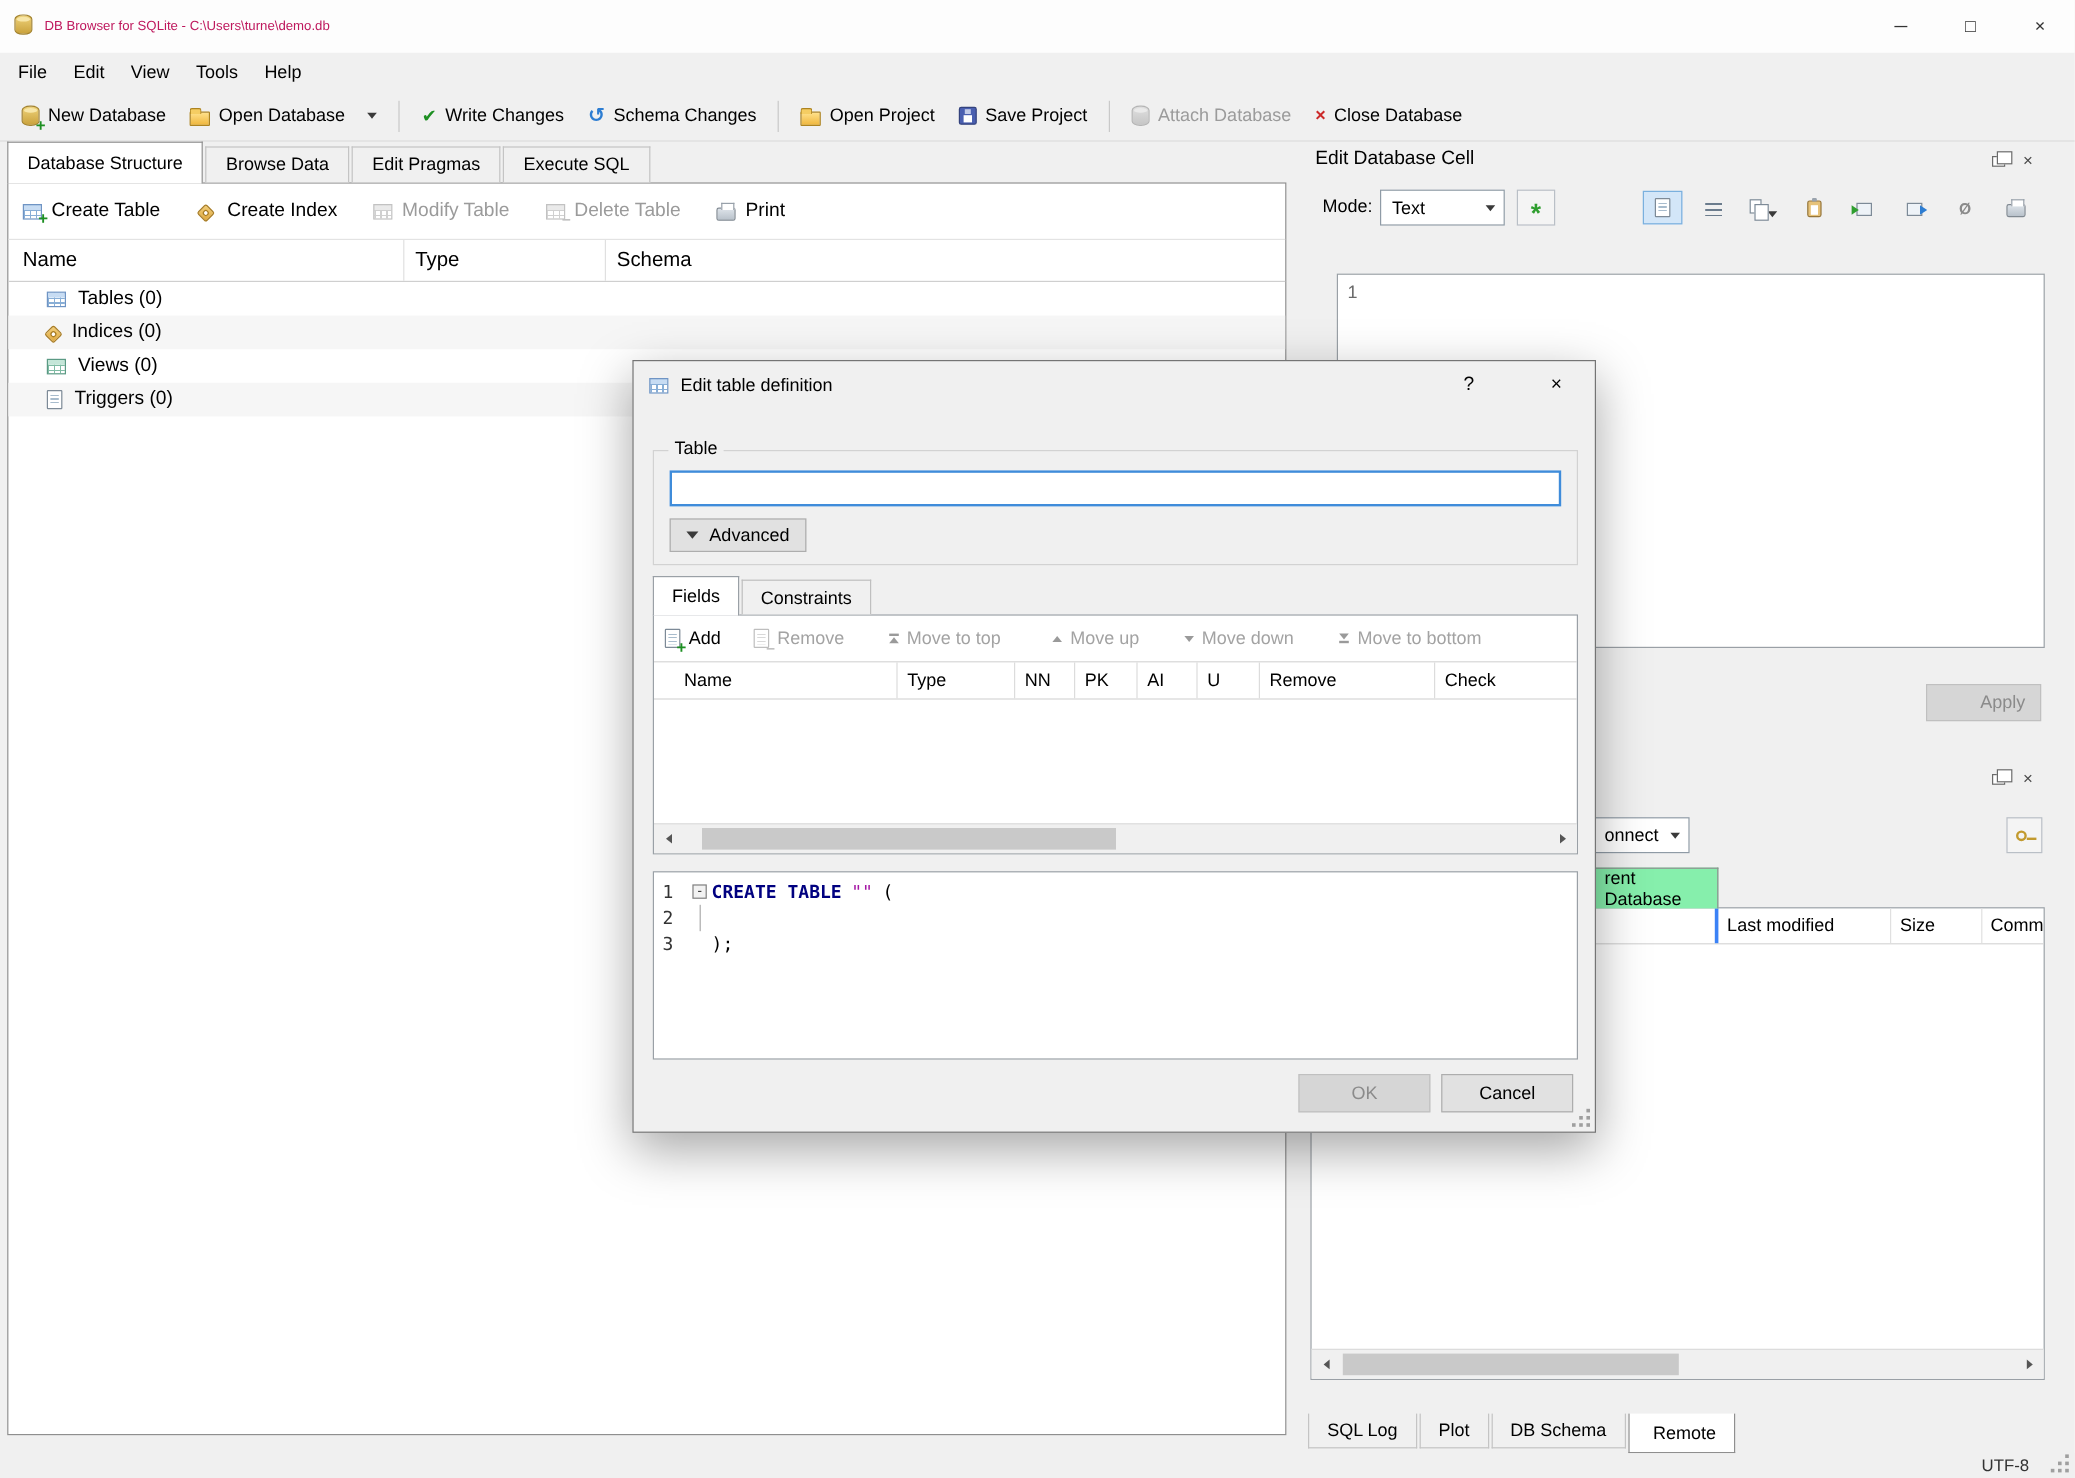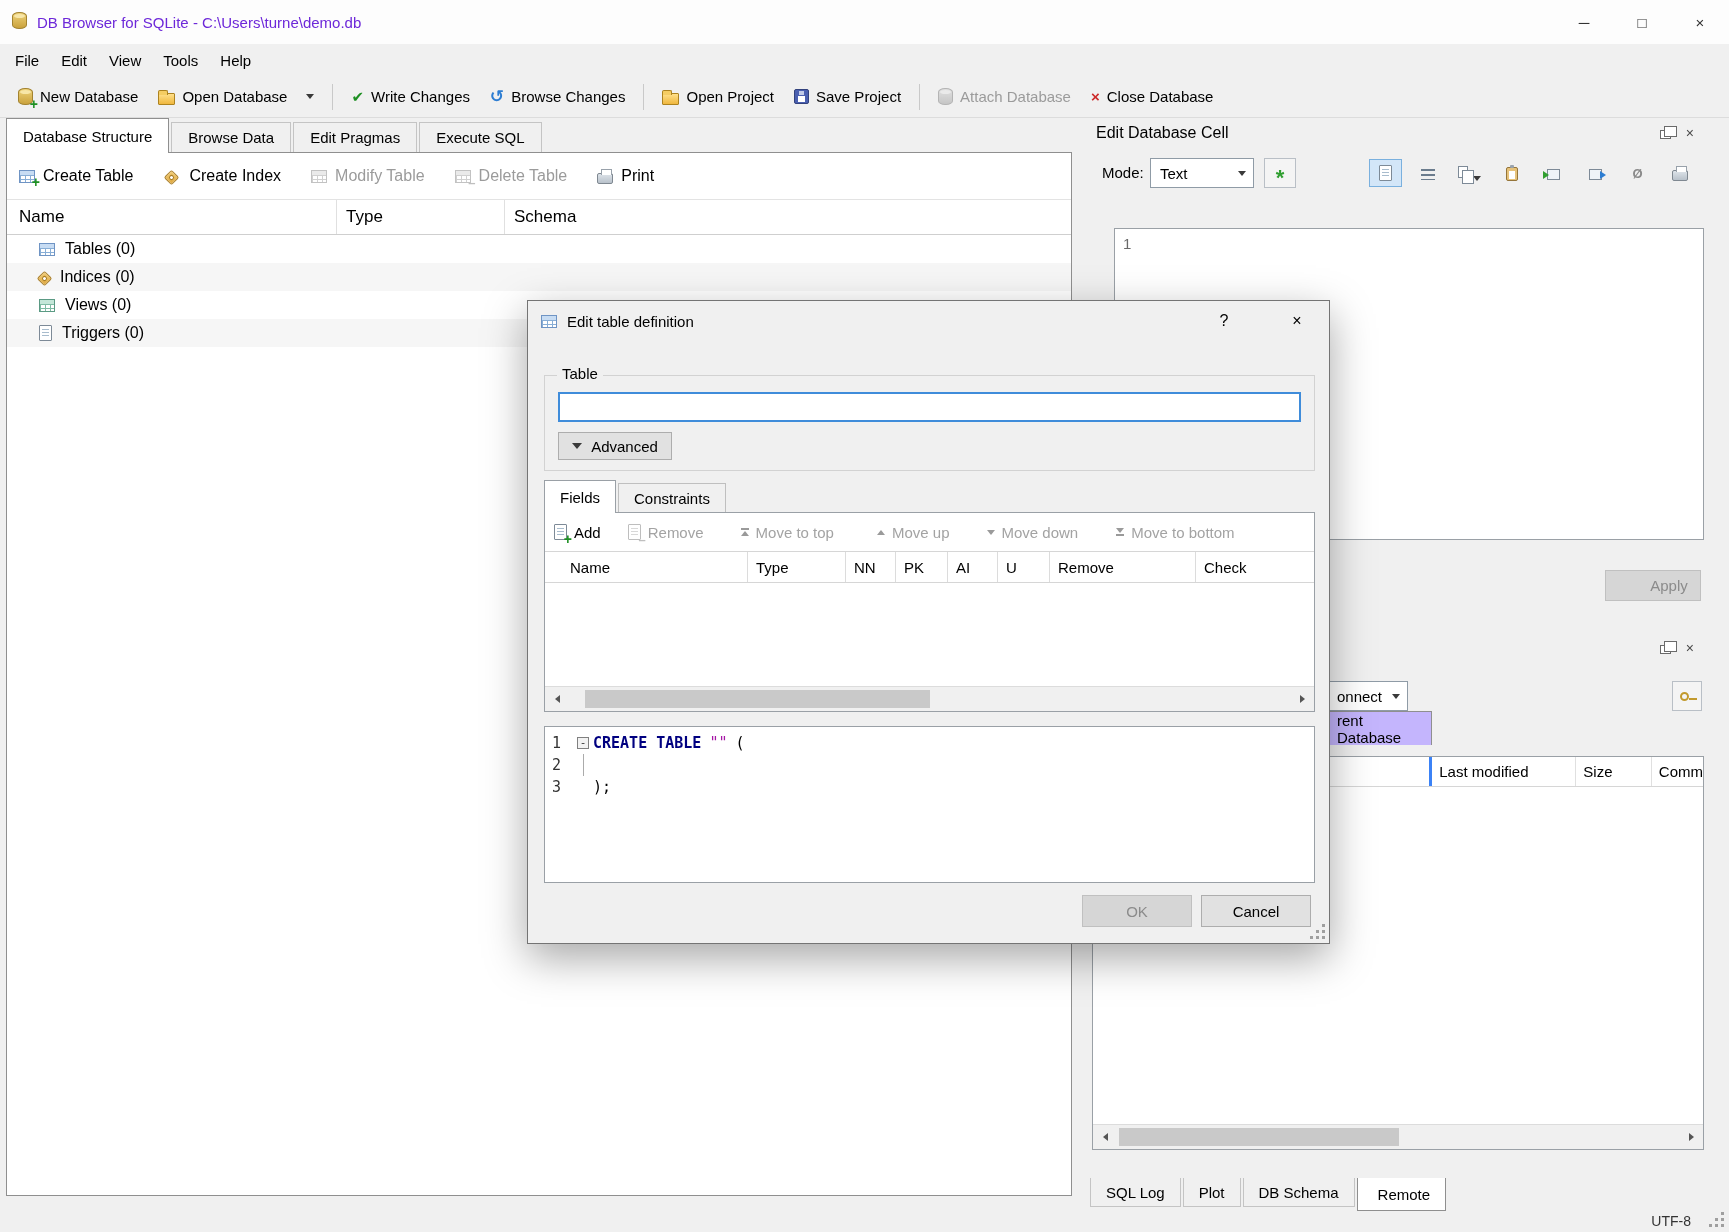--- a/index.html
+++ b/index.html
@@ -82,21 +82,21 @@
   .g-check { color:#1d8f22; font-weight:bold; font-size:15px; }
   .g-revert { color:#2d7dd2; font-weight:bold; font-size:17px; line-height:14px; }
   .g-redx { color:#cc2a2a; font-weight:bold; font-size:15px; }
   .g-null { color:#8a8a8a; font-weight:bold; font-size:13px; }
   .g-burst { color:#2f9e2f; font-weight:bold; font-size:22px; line-height:10px; transform:translateY(5px); display:inline-block; }
   .g-x { color:#4a4a4a; font-size:14px; }
 
   
   .titlebar { position:absolute; left:0; top:0; width:100%; height:44px; background:#fdfdfd; display:flex; align-items:center; }
   .app-icon-wrap { margin:0 10px 0 12px; }
-  .title-text { font-size:15px; color:#6d28d9; }
+  .title-text { font-size:11px; color:#be185d; }
   .win-controls { position:absolute; right:0; top:0; height:44px; display:flex; }
   .win-btn { width:58px; height:44px; display:flex; align-items:center; justify-content:center; font-size:15px; color:#333; }
 
   .menubar { position:absolute; left:0; top:44px; width:100%; height:32px; display:flex; align-items:center; padding-left:4px; }
   .menu-item { padding:5px 11px; }
 
   .toolbar { position:absolute; left:0; top:76px; width:100%; height:42px; display:flex; align-items:center;
              padding-left:8px; border-bottom:1px solid #dcdcdc; }
   .tb-btn { display:flex; align-items:center; gap:7px; padding:6px 10px; }
   .tb-btn.disabled { color:#9b9b9b; }
@@ -137,21 +137,21 @@
   .icbtn { width:33px; height:28px; display:flex; align-items:center; justify-content:center; border:1px solid transparent; }
   .icbtn.selected { background:#d3e6f8; border-color:#7ab0de; }
 
   .cell-editor { position:absolute; left:28px; top:110px; width:590px; height:312px; background:#fff; border:1px solid #9aa0a6; }
   .cell-editor .ln1 { position:absolute; left:8px; top:6px; color:#6a6a6a; font-size:15px; }
   .apply-btn { position:absolute; left:519px; top:452px; width:96px; height:31px;padding-left:32px; }
 
   .remote-combo { position:absolute; left:204px; top:48px; width:118px; padding-left:46px; }
   .key-btn { position:absolute; left:586px; top:48px; width:30px; height:30px; border:1px solid #b9bfc6;
              background:#f4f4f4; display:flex; align-items:center; justify-content:center; }
-  .remote-tab { position:absolute; left:214px; top:78px; width:132px; height:34px; background:#c4b5fd;
+  .remote-tab { position:absolute; left:214px; top:90px; width:132px; height:34px; background:#86efac;
                 border:1px solid #8f8f8f; border-bottom:none; display:flex; align-items:center;
                 padding-left:36px; z-index:2; }
   .remote-panel { position:absolute; left:6px; top:123px; width:612px; height:394px; background:#fff;
                   border:1px solid #9aa0a6; z-index:1; }
   .remote-header { display:flex; height:30px; border-bottom:1px solid #d6d6d6; font-size:15px; }
   .remote-header > div { display:flex; align-items:center; height:100%; padding-left:7px; }
   .rh-name { width:323px; }
   .rh-modified { width:149px; border-left:3px solid #3b82f6;margin-left:20px; }
   .rh-size { width:77px; border-left:1px solid #e0e0e0; }
   .rh-commit { flex:1; border-left:1px solid #e0e0e0; }
@@ -235,21 +235,21 @@
     <span>Open Database</span>
     <span class="tri-d sm" style="margin-left:12px"></span>
   </div>
   <div class="tb-sep"></div>
   <div class="tb-btn">
     <span class="g-check">✔</span>
     <span>Write Changes</span>
   </div>
   <div class="tb-btn">
     <span class="g-revert">↺</span>
-    <span>Browse Changes</span>
+    <span>Schema Changes</span>
   </div>
   <div class="tb-sep"></div>
   <div class="tb-btn">
     <span class="ic ic-folder"></span>
     <span>Open Project</span>
   </div>
   <div class="tb-btn">
     <span class="ic ic-floppy"></span>
     <span>Save Project</span>
   </div>

